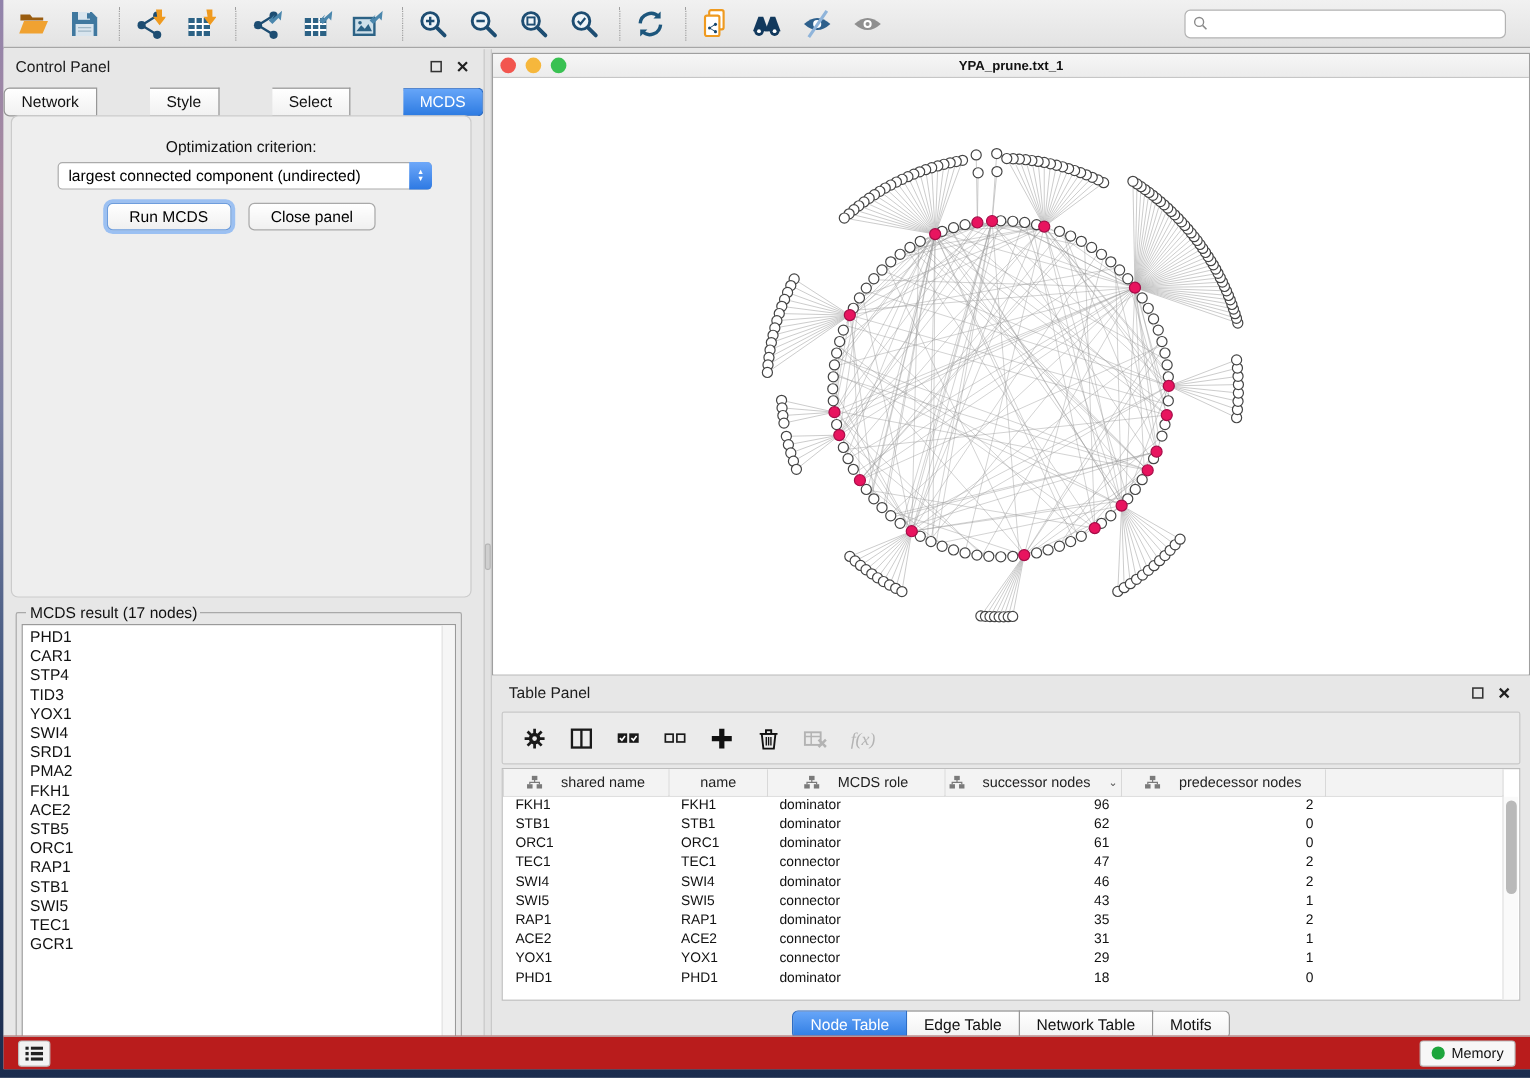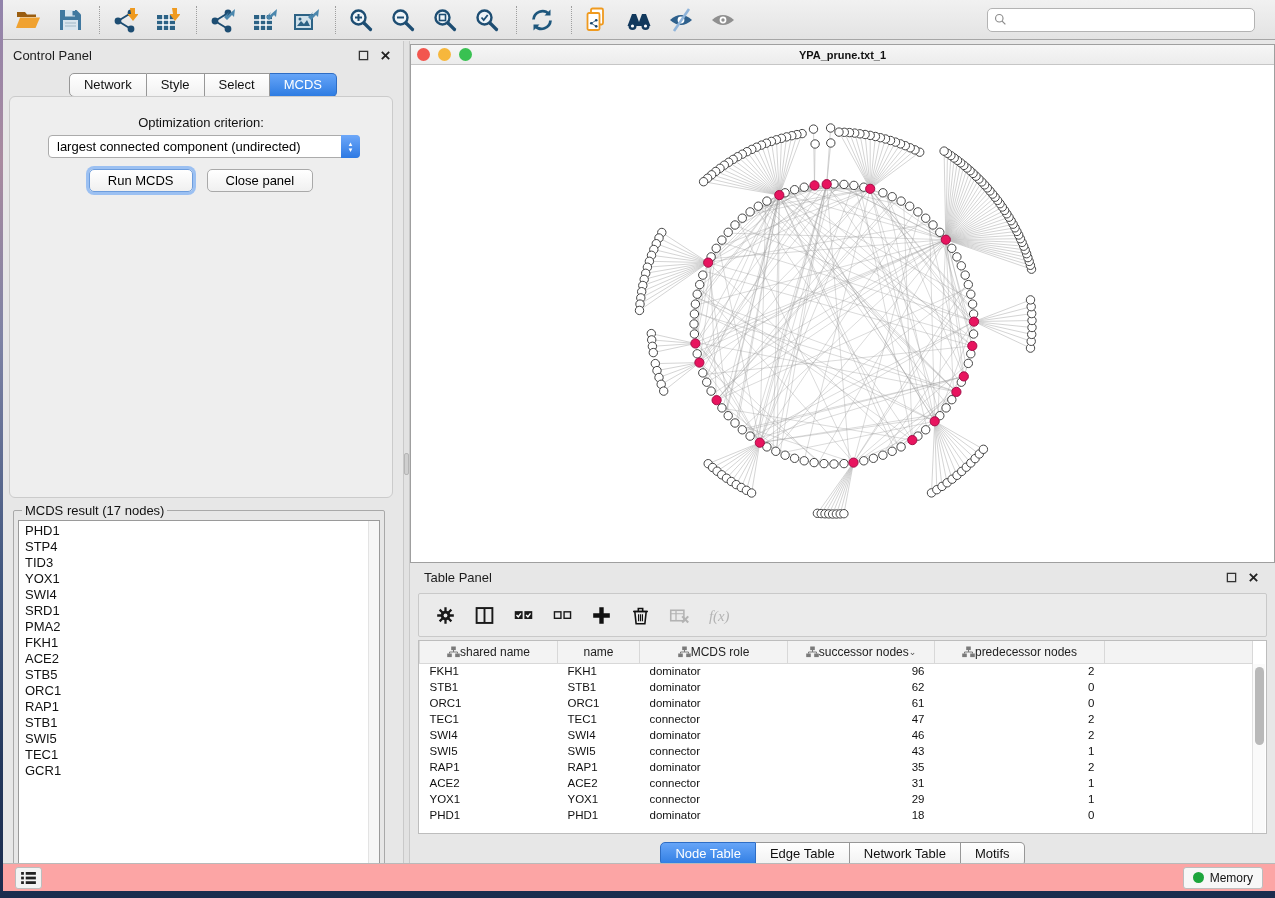--- a/index.html
+++ b/index.html
@@ -22,21 +22,21 @@
   .searchbox svg { width:13px; height:13px; margin-right:5px; }
   .searchbox input { border:none; outline:none; flex:1; font-size:12px; font-family:"Liberation Sans",sans-serif; background:transparent; }
 
   
   .control-panel { position:absolute; left:0; top:41px; width:400px; height:822px; background:#e7e7e7; }
   .panel-header { height:28px; display:flex; align-items:center; padding:0 10px; font-size:13px; color:#1c1c1c; }
   .panel-header .ph-title { flex:1; }
   .win-btn { width:15px; height:15px; margin-left:7px; display:flex; align-items:center; justify-content:center; cursor:pointer; }
   .win-btn svg { width:11px; height:11px; }
 
-  .cp-tabs { display:flex; justify-content:center; margin-top:4px; }
+  .cp-tabs { display:flex; justify-content:space-between; margin-top:4px; }
   .seg { border:1px solid #979797; border-left:none; background:linear-gradient(180deg,#ffffff,#f1f1f1);
     font-size:13px; color:#111; padding:3px 14px 4px; cursor:pointer; }
   .seg:first-child { border-left:1px solid #979797; border-radius:5px 0 0 5px; }
   .seg:last-child { border-radius:0 5px 5px 0; }
   .seg.active { background:linear-gradient(180deg,#66a5f8,#2e7ce2); color:#fff; border-color:#2e6dc4; }
 
   .cp-inner { position:absolute; left:6px; top:55px; width:384px; height:402px;
     background:#eeeeee; border:1px solid #cbcbcb; border-radius:6px; }
   .opt-label { text-align:center; margin-top:18px; font-size:13px; color:#111; }
   .select { position:absolute; left:38px; top:38px; width:312px; height:23px; background:#fff;
@@ -80,30 +80,30 @@
   .tp-toolbar { position:absolute; left:8px; top:30px; width:849px; height:44px; background:#ebebeb;
     border:1px solid #c9c9c9; border-radius:2px; display:flex; align-items:center; padding-left:14px; }
   .tp-icon { width:24px; height:24px; margin-right:15px; display:flex; align-items:center; justify-content:center; cursor:pointer; }
   .tp-icon svg { width:21px; height:21px; }
   .tp-icon.disabled { cursor:default; }
 
   .tbl-wrap { position:absolute; left:8px; top:77px; width:849px; height:194px; background:#fff; border:1px solid #bdbdbd; overflow:hidden; }
   table.data { border-collapse:collapse; table-layout:fixed; width:833px; }
   table.data th { height:22px; background:#f3f3f3; border:1px solid #d8d8d8; border-top:none;
     font-size:12px; font-weight:400; color:#222; text-align:center; position:relative; white-space:nowrap; overflow:hidden; }
-  table.data th .th-inner { display:flex; align-items:center; justify-content:center; gap:0; }
+  table.data th .th-inner { display:flex; align-items:center; justify-content:center; gap:15px; }
   table.data td { height:16px; font-size:11.5px; color:#111; padding:0 10px; white-space:nowrap; overflow:hidden; }
   td.al { text-align:left; } td.ar { text-align:right; }
   .tbl-vscroll { position:absolute; right:1px; top:23px; width:13px; height:170px; background:#fafafa; border-left:1px solid #e2e2e2; }
   .tbl-vscroll .thumb { position:absolute; left:2px; top:3px; width:9px; height:78px; background:#b9b9b9; border-radius:5px; }
 
   .bottom-tabs { position:absolute; left:0; top:279px; width:100%; display:flex; justify-content:center; }
 
   
-  .status-bar { position:absolute; left:0; bottom:0; width:100%; height:28px; background:#fca5a5; border-top:1px solid #b9b9b9;
+  .status-bar { position:absolute; left:0; bottom:0; width:100%; height:28px; background:#b91c1c; border-top:1px solid #b9b9b9;
     display:flex; align-items:center; padding:0 12px; }
   .list-btn { width:27px; height:22px; background:#f3f3f3; border:1px solid #bdbdbd; border-radius:3px;
     display:flex; align-items:center; justify-content:center; cursor:pointer; }
   .list-btn svg { width:15px; height:12px; }
   .memory-btn { margin-left:auto; height:22px; background:#f7f7f7; border:1px solid #bdbdbd; border-radius:3px;
     display:flex; align-items:center; gap:6px; padding:0 9px; font-size:12px; color:#111; cursor:pointer; }
   .memdot { width:11px; height:11px; border-radius:50%; }
   .tree-ic { display:inline-block; }
   .sort-ic { font-size:9px; color:#555; }
 </style>
@@ -302,20 +302,21 @@
       </div>
       <div class="btn-row">
         <button class="aqua-btn focused">Run MCDS</button>
         <button class="aqua-btn">Close panel</button>
       </div>
     </div>
     <fieldset class="mcds-box">
       <legend>MCDS result (17 nodes)</legend>
       <div class="mcds-list" id="mcds-list">
           <div>PHD1</div>
+          <div>CAR1</div>
           <div>STP4</div>
           <div>TID3</div>
           <div>YOX1</div>
           <div>SWI4</div>
           <div>SRD1</div>
           <div>PMA2</div>
           <div>FKH1</div>
           <div>ACE2</div>
           <div>STB5</div>
           <div>ORC1</div>

